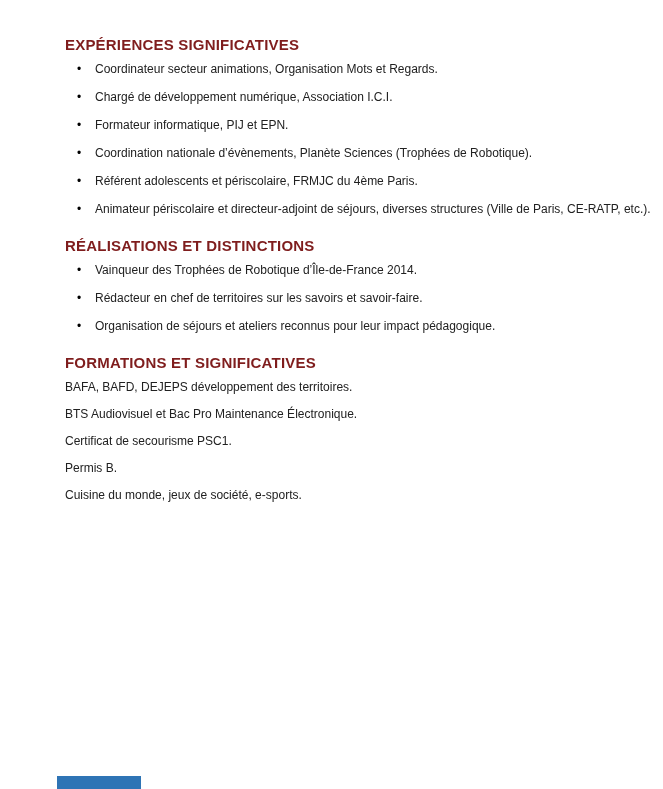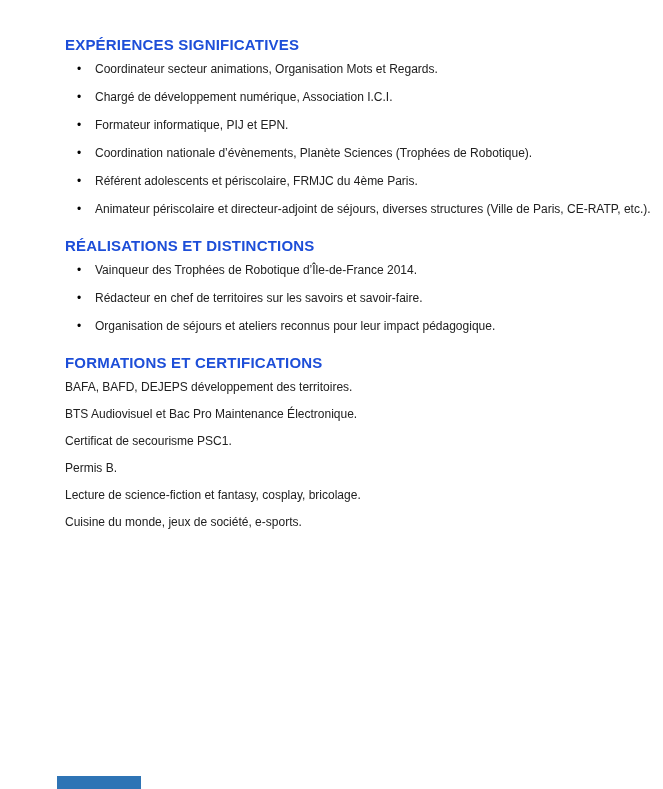--- a/index.html
+++ b/index.html
@@ -20,21 +20,21 @@
     box-sizing: border-box;
     width: 663px;
   }
   section.cv-section {
     margin: 0;
   }
   h2.section-title {
     font-size: 15px;
     line-height: 18px;
     font-weight: bold;
-    color: #1d4ed8;
+    color: #7f1d1d;
     margin: 20px 0 8px 0;
     letter-spacing: 0.2px;
   }
   section.cv-section:first-child h2.section-title {
     margin-top: 0;
   }
   ul.bullet-list {
     list-style: none;
     margin: 0;
     padding: 0;
@@ -87,27 +87,26 @@
   <section class="cv-section">
     <h2 class="section-title">RÉALISATIONS ET DISTINCTIONS</h2>
     <ul class="bullet-list">
       <li><span class="bullet">•</span><span>Vainqueur des Trophées de Robotique d’Île-de-France 2014.</span></li>
       <li><span class="bullet">•</span><span>Rédacteur en chef de territoires sur les savoirs et savoir-faire.</span></li>
       <li><span class="bullet">•</span><span>Organisation de séjours et ateliers reconnus pour leur impact pédagogique.</span></li>
     </ul>
   </section>
 
   <section class="cv-section">
-    <h2 class="section-title">FORMATIONS ET CERTIFICATIONS</h2>
+    <h2 class="section-title">FORMATIONS ET SIGNIFICATIVES</h2>
     <p class="body-line">BAFA, BAFD, DEJEPS développement des territoires.</p>
     <p class="body-line">BTS Audiovisuel et Bac Pro Maintenance Électronique.</p>
     <p class="body-line">Certificat de secourisme PSC1.</p>
     <p class="body-line">Permis B.</p>
   </section>
 
   <section class="cv-section">
-    <p class="body-line">Lecture de science-fiction et fantasy, cosplay, bricolage.</p>
     <p class="body-line">Cuisine du monde, jeux de société, e-sports.</p>
   </section>
 
 </main>
 
 <div class="footer-bar" style="background: rgb(46, 116, 181);"></div>
 
 </body></html>

